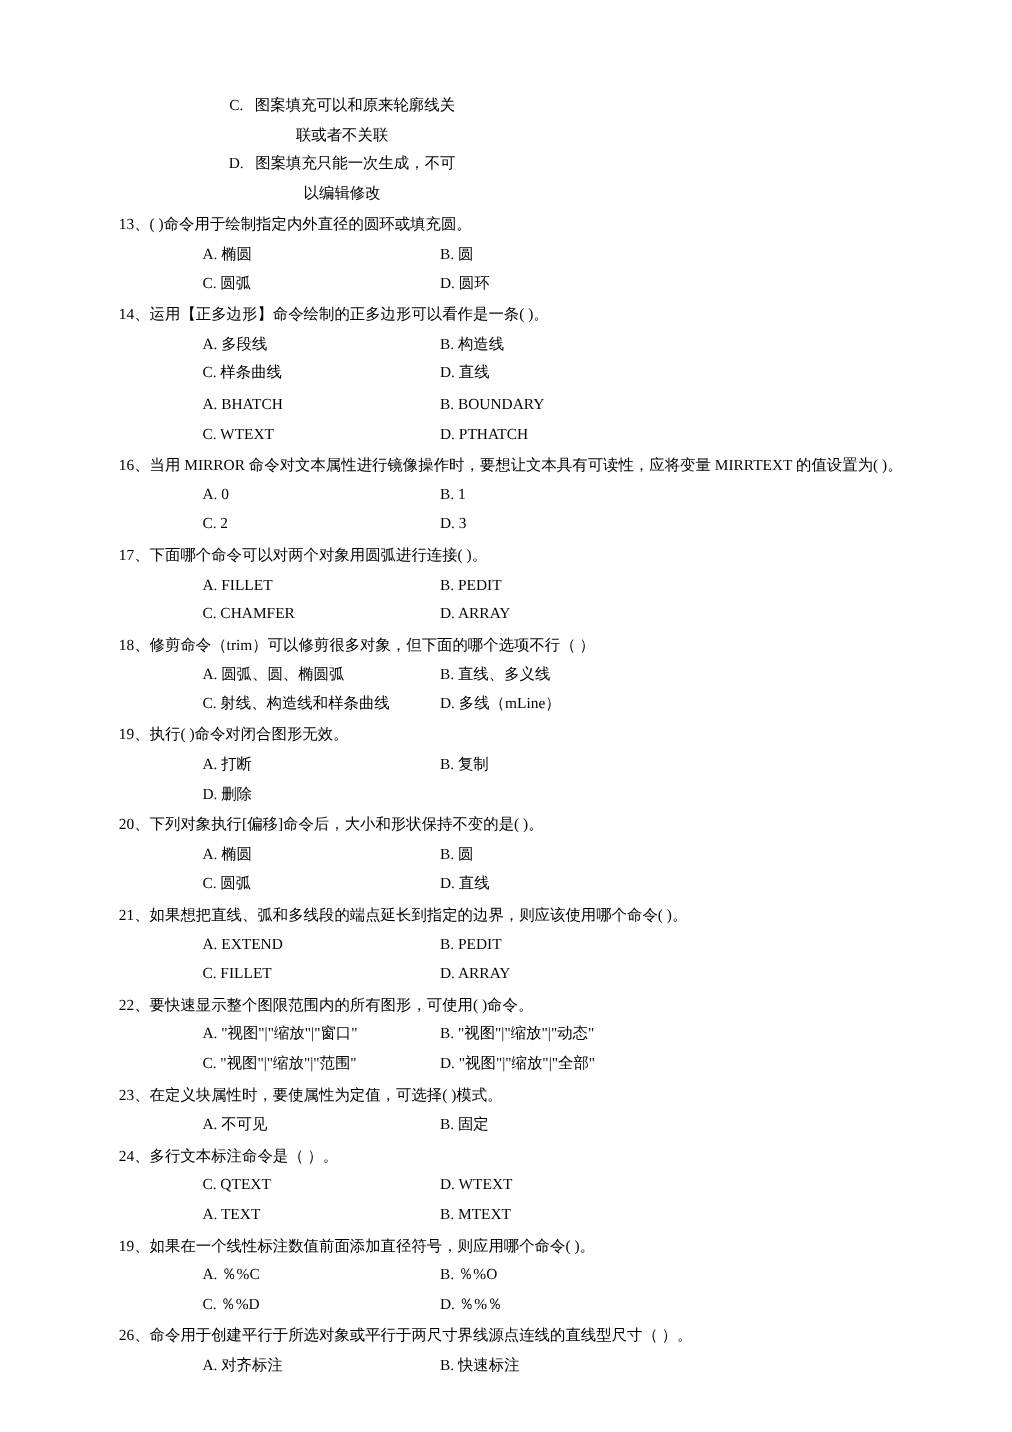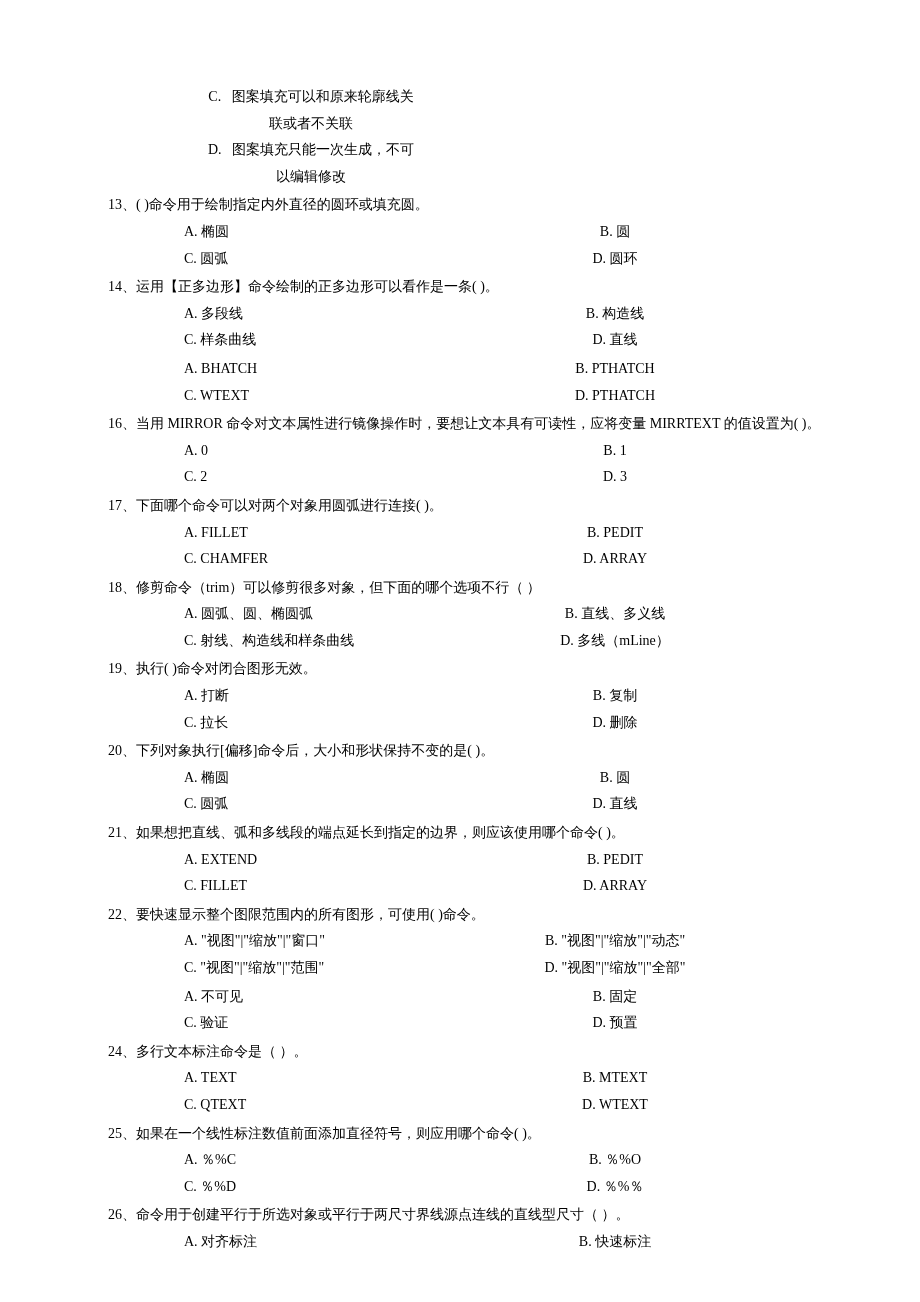--- a/index.html
+++ b/index.html
@@ -33,21 +33,20 @@
   }
   .opt-row {
     display: flex;
   }
   .opt-a {
     width: 216px;
     flex: none;
   }
   .opt-b {
     flex: 1;
-    text-align: center;
   }
 </style>
 </head>
 <body>
 
 <div class="page">
 
   <div class="lead-opts">
     <div class="opt-row">
       <span class="opt-a">
@@ -87,21 +86,21 @@
           <div class="opt-row">
             <span class="opt-a">C. 样条曲线</span>
             <span class="opt-b">D. 直线</span>
           </div>
         </div>
       </div>
       <div class="q">
         <div class="opts">
           <div class="opt-row">
             <span class="opt-a">A. BHATCH</span>
-            <span class="opt-b">B. PTHATCH</span>
+            <span class="opt-b">B. BOUNDARY</span>
           </div>
           <div class="opt-row">
             <span class="opt-a">C. WTEXT</span>
             <span class="opt-b">D. PTHATCH</span>
           </div>
         </div>
       </div>
       <div class="q">
         <div class="q-line">16、当用 MIRROR 命令对文本属性进行镜像操作时，要想让文本具有可读性，应将变量 MIRRTEXT 的值设置为(         )。</div>
         <div class="opts">
@@ -142,21 +141,20 @@
         </div>
       </div>
       <div class="q">
         <div class="q-line">19、执行(           )命令对闭合图形无效。</div>
         <div class="opts">
           <div class="opt-row">
             <span class="opt-a">A. 打断</span>
             <span class="opt-b">B. 复制</span>
           </div>
           <div class="opt-row">
-            <span class="opt-a">C. 拉长</span>
             <span class="opt-b">D. 删除</span>
           </div>
         </div>
       </div>
       <div class="q">
         <div class="q-line">20、下列对象执行[偏移]命令后，大小和形状保持不变的是(          )。</div>
         <div class="opts">
           <div class="opt-row">
             <span class="opt-a">A. 椭圆</span>
             <span class="opt-b">B. 圆</span>
@@ -187,46 +185,43 @@
             <span class="opt-a">A. "视图"|"缩放"|"窗口"</span>
             <span class="opt-b">B. "视图"|"缩放"|"动态"</span>
           </div>
           <div class="opt-row">
             <span class="opt-a">C. "视图"|"缩放"|"范围"</span>
             <span class="opt-b">D. "视图"|"缩放"|"全部"</span>
           </div>
         </div>
       </div>
       <div class="q">
+        <div class="q-line">23、在定义块属性时，要使属性为定值，可选择(        )模式。</div>
         <div class="opts">
           <div class="opt-row">
             <span class="opt-a">A. 不可见</span>
             <span class="opt-b">B. 固定</span>
           </div>
-          <div class="opt-row">
-            <span class="opt-a">C. 验证</span>
-            <span class="opt-b">D. 预置</span>
-          </div>
         </div>
       </div>
       <div class="q">
         <div class="q-line">24、多行文本标注命令是（       ）。</div>
         <div class="opts">
+          <div class="opt-row">
+            <span class="opt-a">C. QTEXT</span>
+            <span class="opt-b">D. WTEXT</span>
+          </div>
           <div class="opt-row">
             <span class="opt-a">A. TEXT</span>
             <span class="opt-b">B. MTEXT</span>
           </div>
-          <div class="opt-row">
-            <span class="opt-a">C. QTEXT</span>
-            <span class="opt-b">D. WTEXT</span>
-          </div>
-        </div>
-      </div>
-      <div class="q">
-        <div class="q-line">25、如果在一个线性标注数值前面添加直径符号，则应用哪个命令(           )。</div>
+        </div>
+      </div>
+      <div class="q">
+        <div class="q-line">19、如果在一个线性标注数值前面添加直径符号，则应用哪个命令(           )。</div>
         <div class="opts">
           <div class="opt-row">
             <span class="opt-a">A.    ％%C</span>
             <span class="opt-b">B. ％%O</span>
           </div>
           <div class="opt-row">
             <span class="opt-a">C.    ％%D</span>
             <span class="opt-b">D. ％%％</span>
           </div>
         </div>

